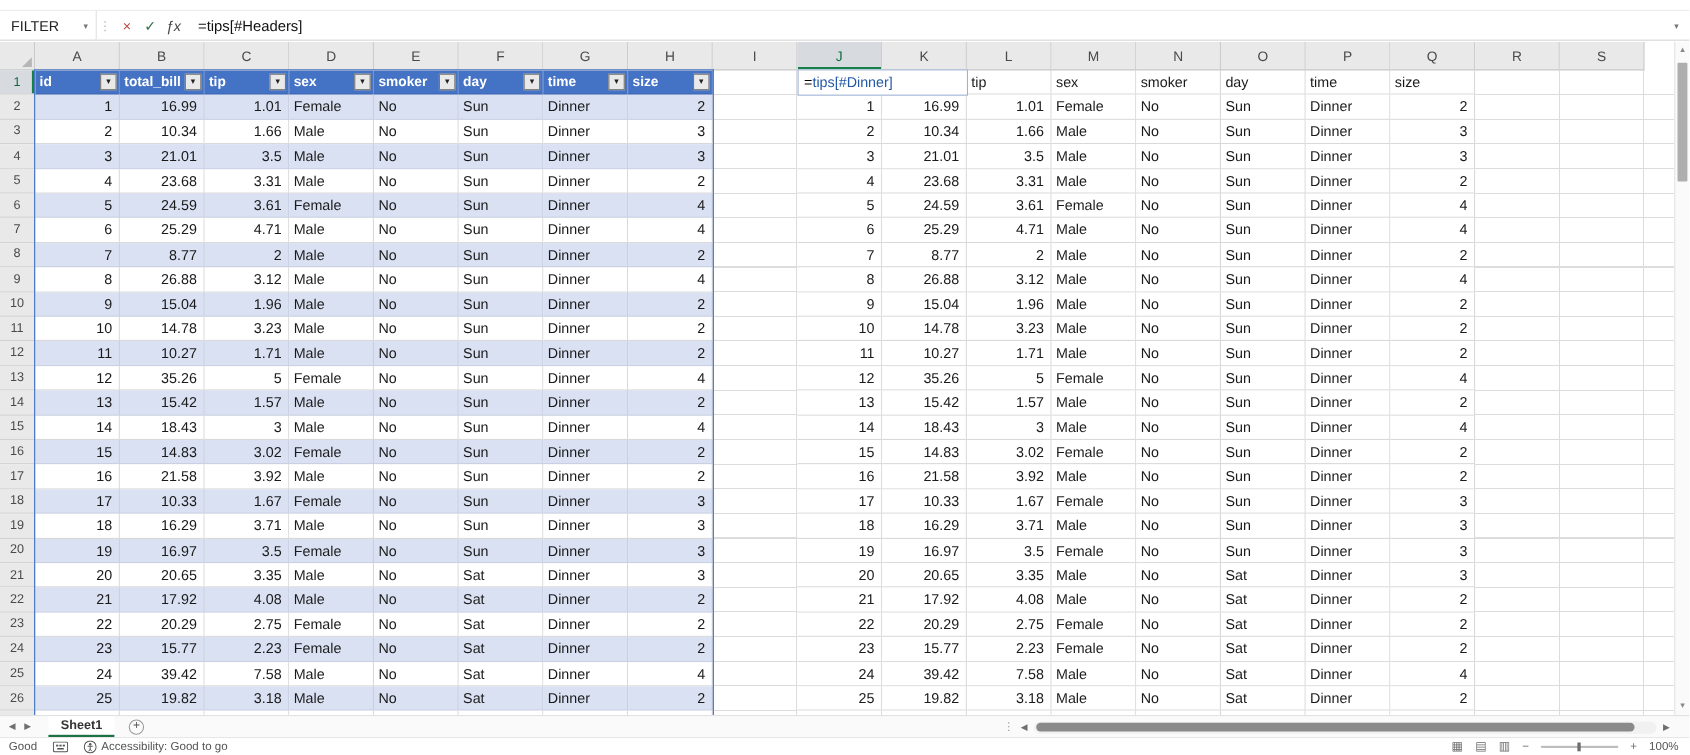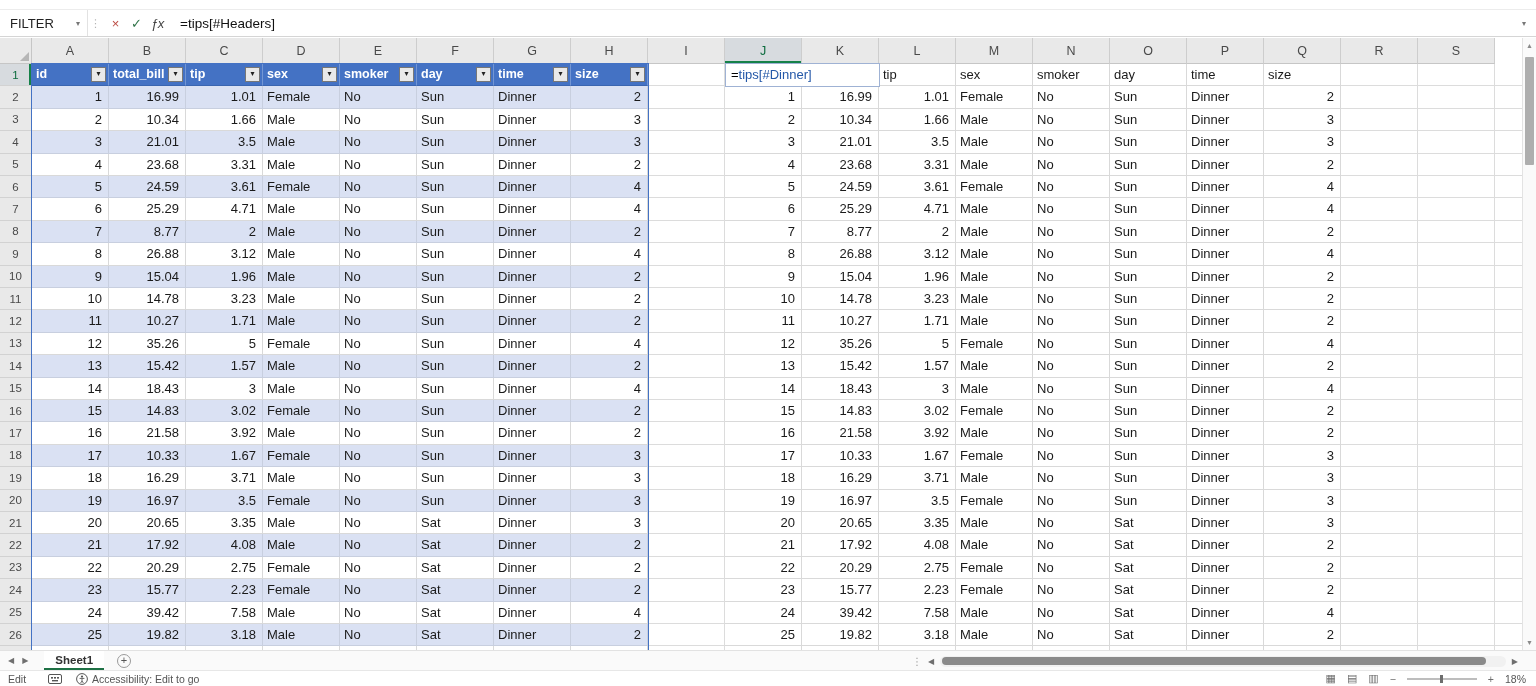--- a/index.html
+++ b/index.html
@@ -594,44 +594,44 @@
       <span class="hs-dots">⋮</span>
       <span class="tb-arrow" style="margin-left:0">◀</span>
       <div class="htrack">
           <div class="hthumb"></div>
         </div>
       <span class="tb-arrow" style="margin-left:0">▶</span>
     </div>
   </div>
 
   <div id="statusbar">
-    <span class="sb-mode">Edit</span>
+    <span class="sb-mode">Good</span>
     <span class="sb-ic">
       <svg width="14" height="10" viewBox="0 0 14 10">
           <rect x="0.5" y="0.5" width="13" height="9" rx="1.5" fill="none" stroke="#555"></rect>
           <rect x="3" y="3" width="2" height="1.6" fill="#555"></rect>
           <rect x="6" y="3" width="2" height="1.6" fill="#555"></rect>
           <rect x="9" y="3" width="2" height="1.6" fill="#555"></rect>
           <rect x="4" y="6" width="6" height="1.4" fill="#555"></rect>
         </svg>
     </span>
     <span class="sb-acc">
       <svg width="12" height="12" viewBox="0 0 12 12">
           <circle cx="6" cy="6" r="5.4" fill="none" stroke="#555"></circle>
           <circle cx="6" cy="3.6" r="1.1" fill="#555"></circle>
           <path d="M3.6 5.4 H8.4 M6 5.4 V8 M6 8 L4.6 10 M6 8 L7.4 10" stroke="#555" fill="none" stroke-width="0.9"></path>
         </svg>
-      <span>Accessibility: Edit to go</span>
+      <span>Accessibility: Good to go</span>
     </span>
     <div class="sb-right">
       <span class="viewic">▦</span>
       <span class="viewic">▤</span>
       <span class="viewic">▥</span>
       <span>−</span>
       <div class="ztrack">
           <div class="zknob"></div>
         </div>
       <span>+</span>
-      <span class="zoomtxt">18%</span>
+      <span class="zoomtxt">100%</span>
     </div>
   </div>
 
 </div>
 
 </body></html>

